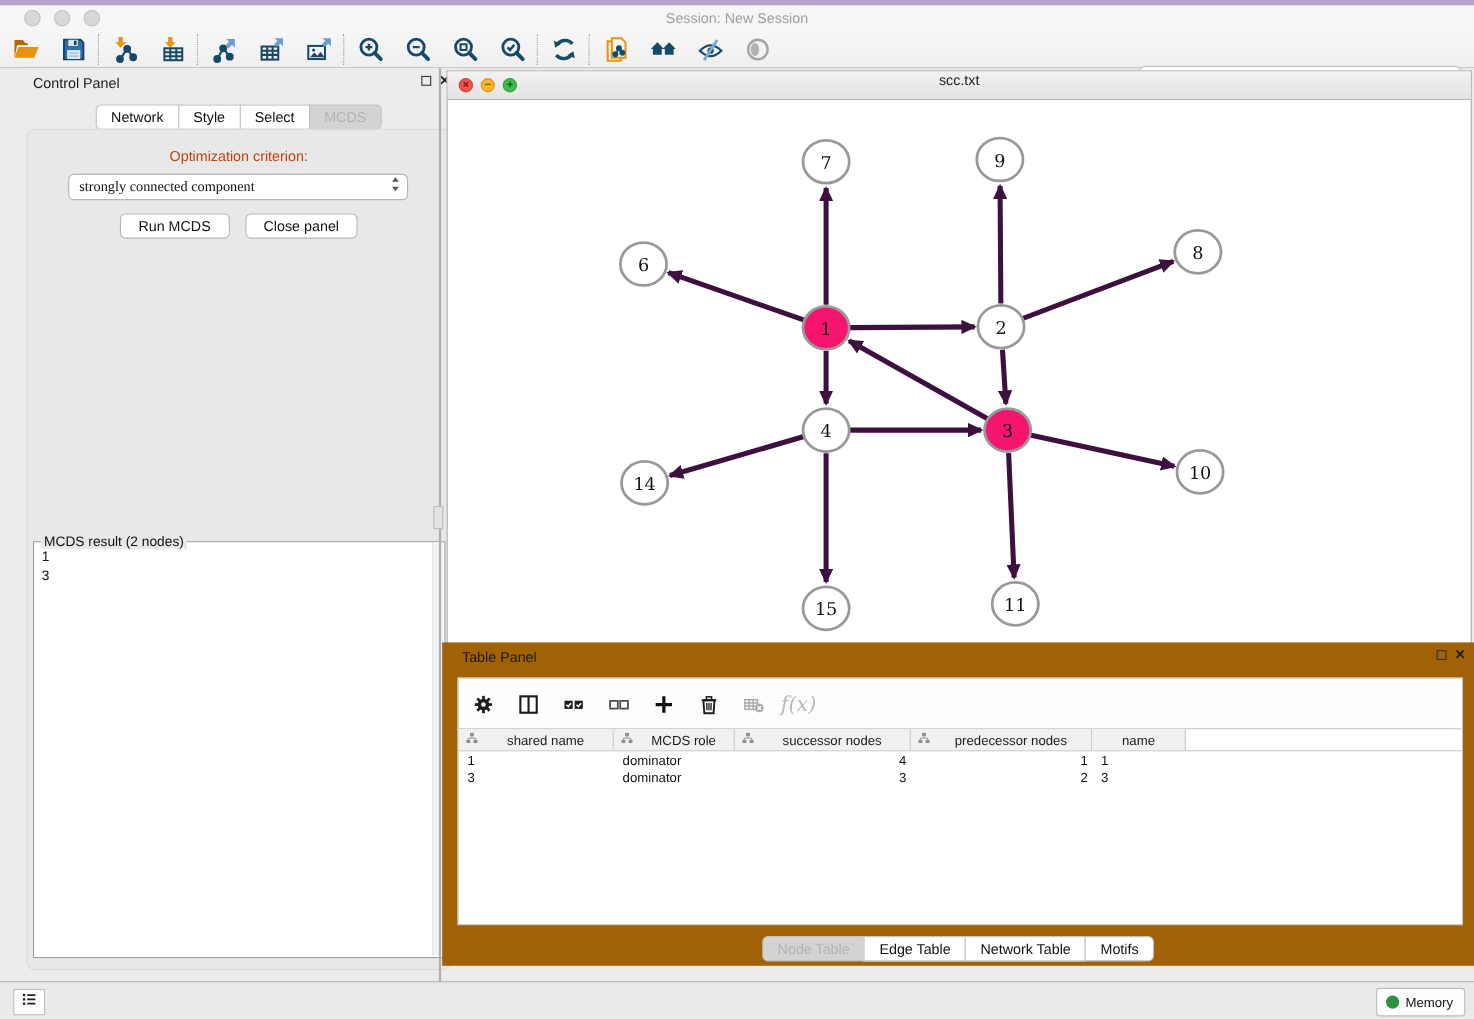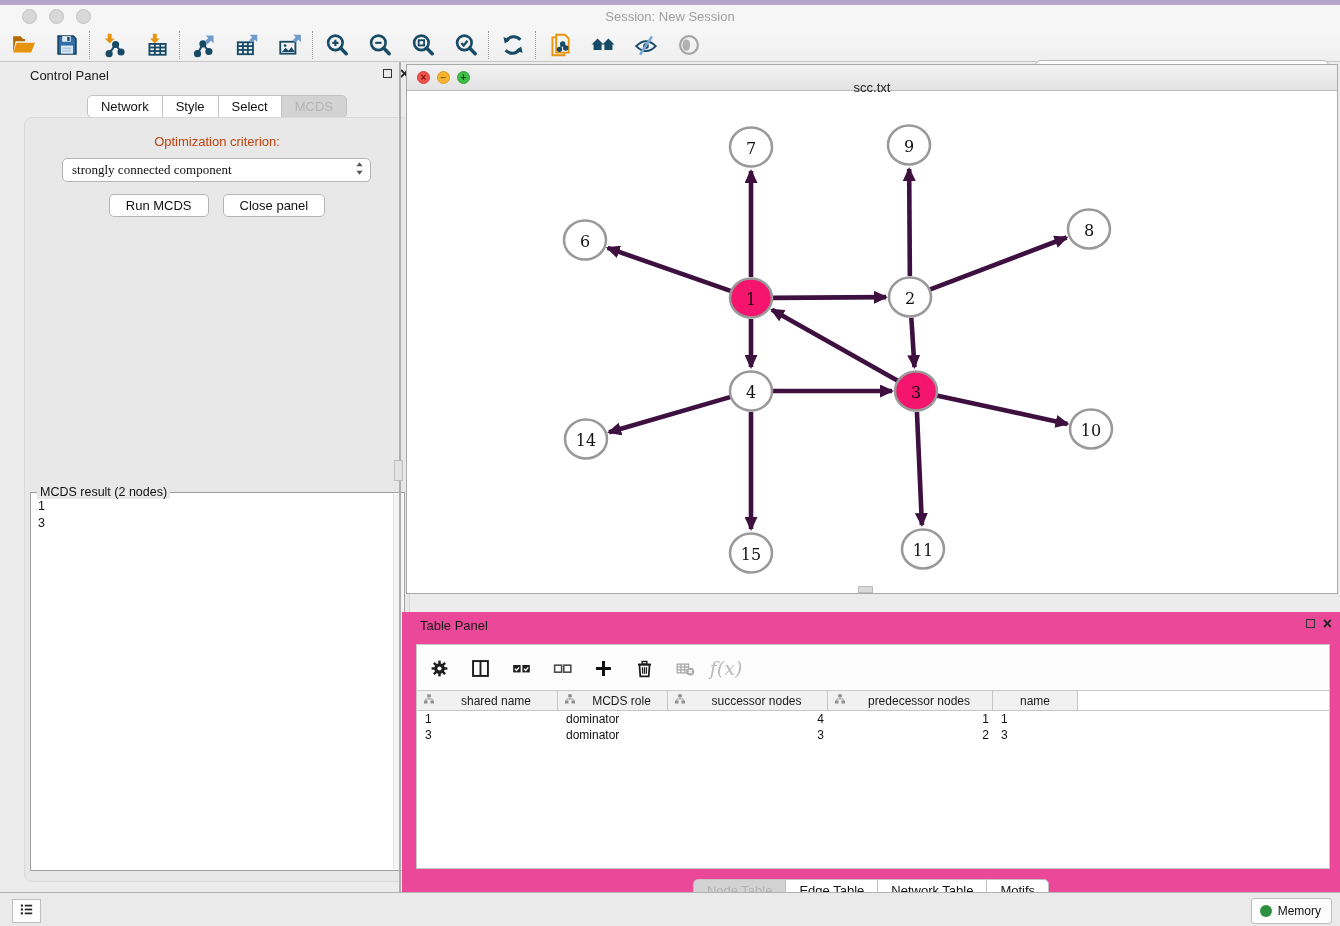--- a/index.html
+++ b/index.html
@@ -69,25 +69,25 @@
   
   #network-window{position:absolute;left:406px;top:64px;width:930px;height:528px;
     background:#fff;border:1px solid #a9a9a9;box-sizing:content-box;}
   #nw-titlebar{position:absolute;left:0;right:0;top:0;height:25px;
     background:linear-gradient(#f2f2f2,#e3e3e3);border-bottom:1px solid #b8b8b8;}
   .nw-light{position:absolute;top:6px;width:13px;height:13px;border-radius:50%;
     font-size:10px;font-weight:bold;text-align:center;line-height:12px;cursor:pointer;box-sizing:border-box;}
   #nwl-close{left:10px;background:#ee544d;border:1px solid #ce4038;color:#7c1410;}
   #nwl-min{left:30px;background:#f6b42e;border:1px solid #d89a22;color:#8a5d05;}
   #nwl-zoom{left:50px;background:#3fbb47;border:1px solid #33a03a;color:#0d5c12;}
-  #nw-title{position:absolute;left:0;right:0;top:15px;text-align:center;font-size:13px;color:#222;}
+  #nw-title{position:absolute;left:0;right:0;top:0;text-align:center;font-size:13px;color:#222;}
   #graph-svg{position:absolute;left:0;top:26px;}
   .node-label{font-family:"DejaVu Serif",serif;font-size:16px;fill:#111;pointer-events:none;}
   
-  #table-panel{position:absolute;left:402px;top:612px;width:938px;height:294px;background:#ec4899;}
+  #table-panel{position:absolute;left:402px;top:584px;width:938px;height:294px;background:#a16207;}
   #tp-toolbar{position:absolute;left:14px;right:10px;top:32px;height:48px;background:#fdfdfd;
     border:1px solid #c8c8c8;display:flex;align-items:center;gap:17px;padding-left:10px;box-sizing:border-box;}
   .tp-btn{width:24px;height:24px;display:flex;align-items:center;justify-content:center;cursor:pointer;}
   .tp-btn svg{width:21px;height:21px;}
   .tp-btn .fx{font-family:"DejaVu Serif",serif;font-style:italic;font-size:19px;color:#b9b9b9;white-space:nowrap;}
   #tp-table{position:absolute;left:14px;right:10px;top:78px;height:179px;background:#fff;
     border:1px solid #c8c8c8;box-sizing:border-box;overflow:hidden;}
   #tp-thead{display:flex;height:19px;border-bottom:1px solid #c6c6c6;}
   .th-cell{background:#f1f1f1;border-right:1px solid #c6c6c6;display:flex;align-items:center;
     font-size:12px;color:#1a1a1a;box-sizing:border-box;padding:0 2px;cursor:pointer;}

